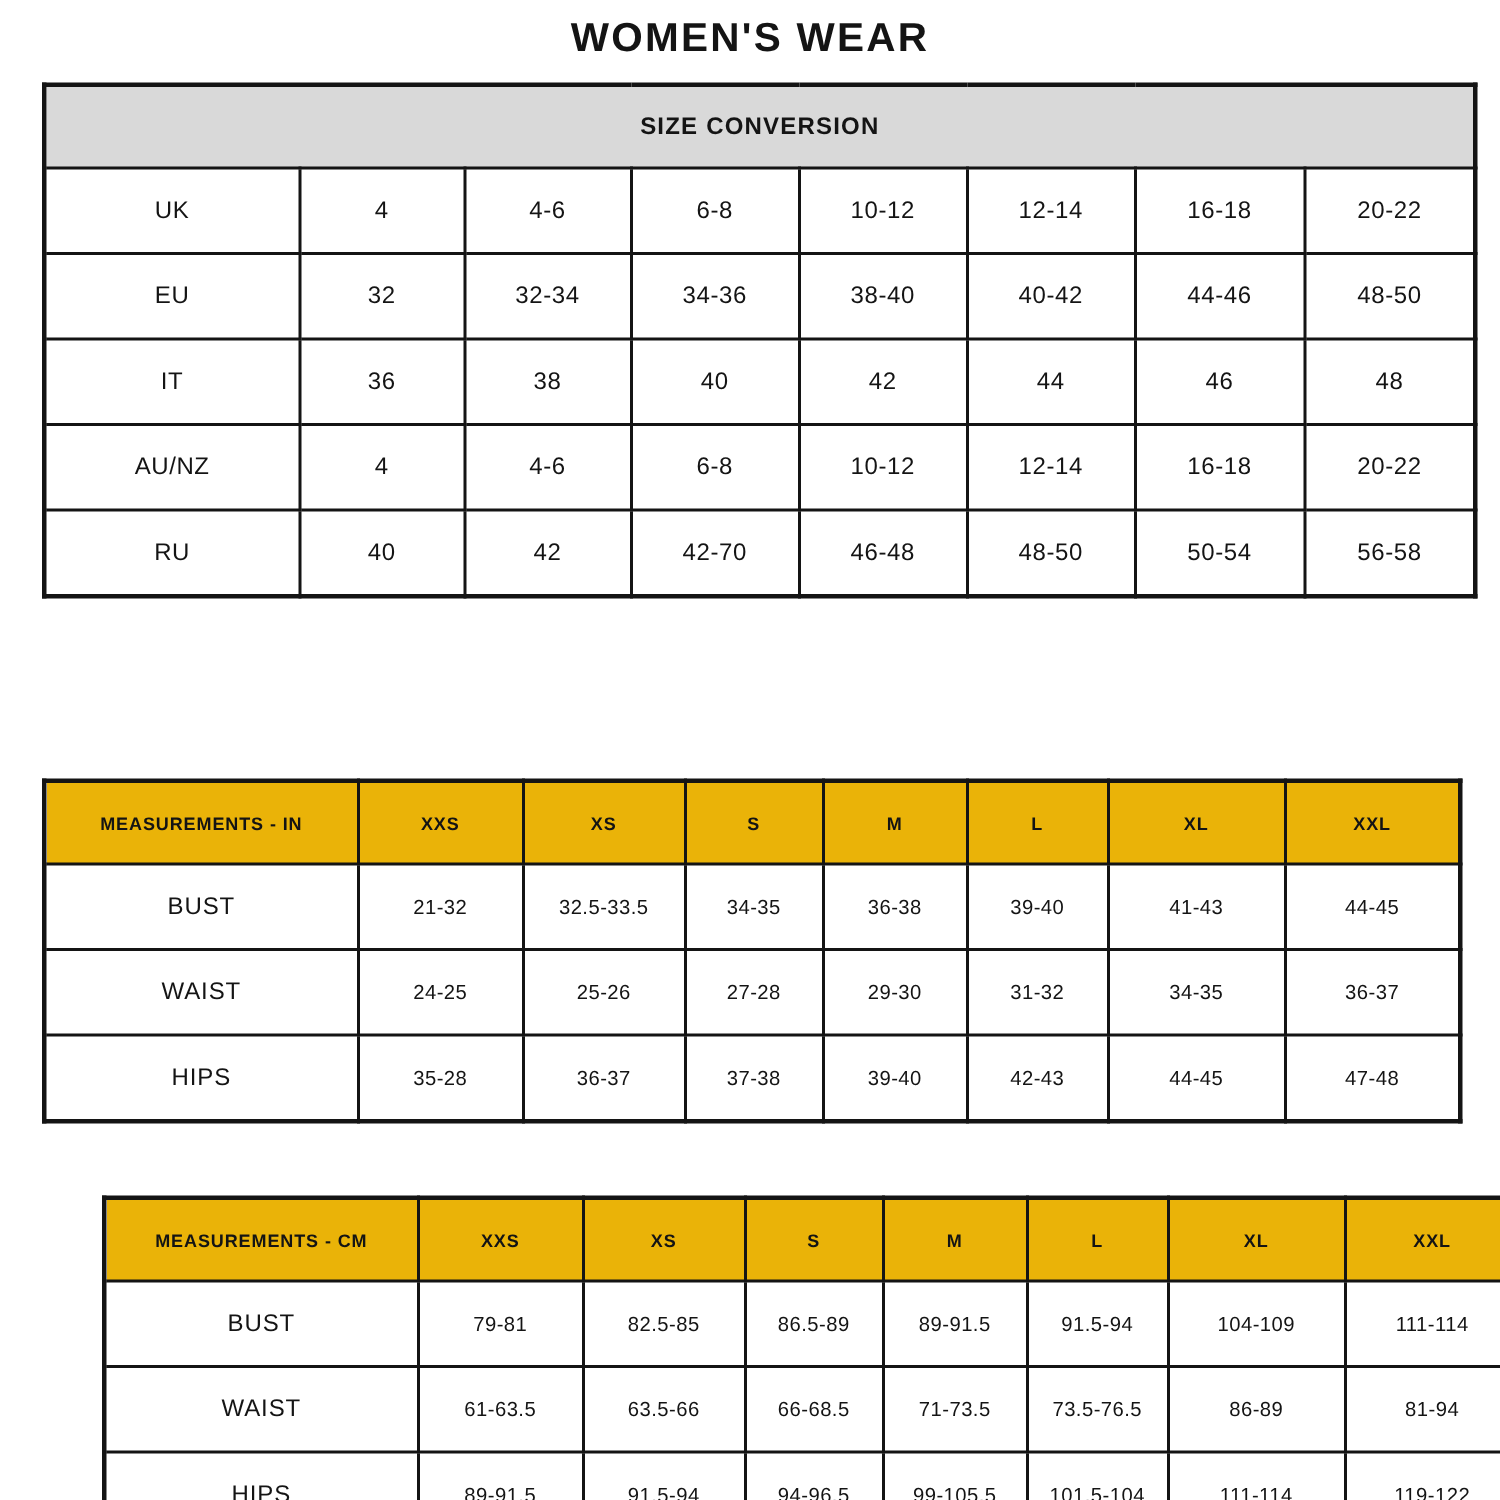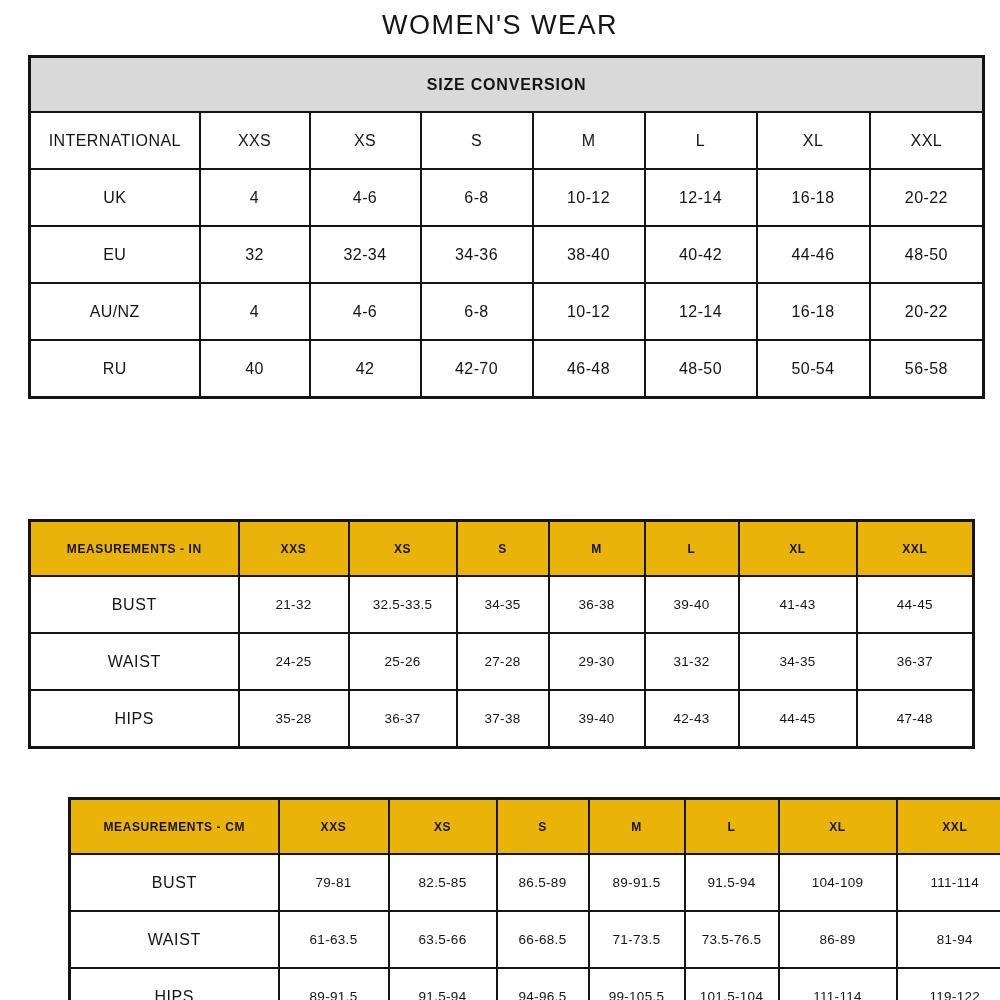--- a/index.html
+++ b/index.html
@@ -4,21 +4,21 @@
 <style>
   html,body{margin:0;padding:0;background:#ffffff;}
   body{
     width:1000px;height:1000px;position:relative;
     font-family:"Liberation Sans","DejaVu Sans",sans-serif;
     color:#141414;
   }
   .page-title{
     position:absolute;top:10px;left:0;width:1000px;
     text-align:center;margin:0;
-    font-size:27px;font-weight:400;letter-spacing:1.5px;color:#141414;
+    font-size:27px;font-weight:700;letter-spacing:1.5px;color:#141414;
   }
   table{
     position:absolute;left:28px;width:944px;
     border-collapse:collapse;table-layout:fixed;
     border:3px solid #141414;
   }
   td{
     border:2px solid #141414;
     text-align:center;vertical-align:middle;
     color:#141414;
@@ -49,49 +49,49 @@
       <col style="width:112px">
     <col style="width:112px">
       <col style="width:112px">
       <col style="width:113px">
       <col style="width:114px">
   </colgroup>
   <tbody>
       <tr class="title-row">
         <td colspan="8">SIZE CONVERSION</td>
       </tr>
-      <tr class="head-row">
-        <td>INTERNATIONAL</td>
-        <td>XXS</td>
-        <td>XS</td>
-        <td>S</td>
-        <td>M</td>
-        <td>L</td>
-        <td>XL</td>
-        <td>XXL</td>
-      </tr>
       <tr class="data-row">
         <td class="row-label">UK</td>
         <td>4</td>
         <td>4-6</td>
         <td>6-8</td>
         <td>10-12</td>
         <td>12-14</td>
         <td>16-18</td>
         <td>20-22</td>
       </tr>
       <tr class="data-row">
         <td class="row-label">EU</td>
         <td>32</td>
         <td>32-34</td>
         <td>34-36</td>
         <td>38-40</td>
         <td>40-42</td>
         <td>44-46</td>
         <td>48-50</td>
+      </tr>
+      <tr class="data-row">
+        <td class="row-label">IT</td>
+        <td>36</td>
+        <td>38</td>
+        <td>40</td>
+        <td>42</td>
+        <td>44</td>
+        <td>46</td>
+        <td>48</td>
       </tr>
       <tr class="data-row">
         <td class="row-label">AU/NZ</td>
         <td>4</td>
         <td>4-6</td>
         <td>6-8</td>
         <td>10-12</td>
         <td>12-14</td>
         <td>16-18</td>
         <td>20-22</td>

